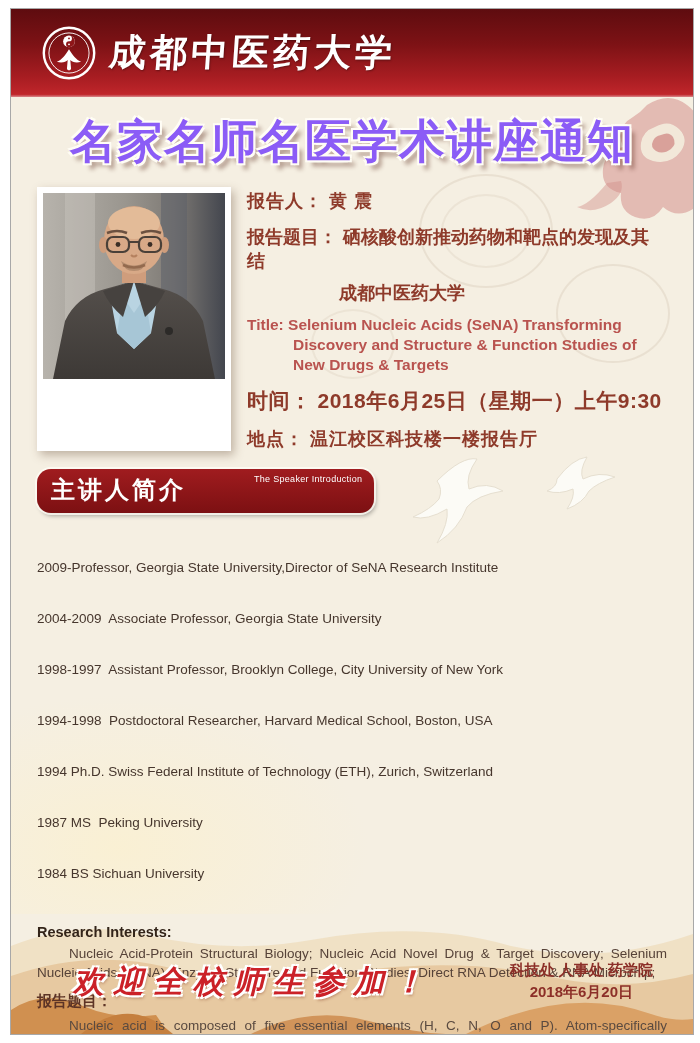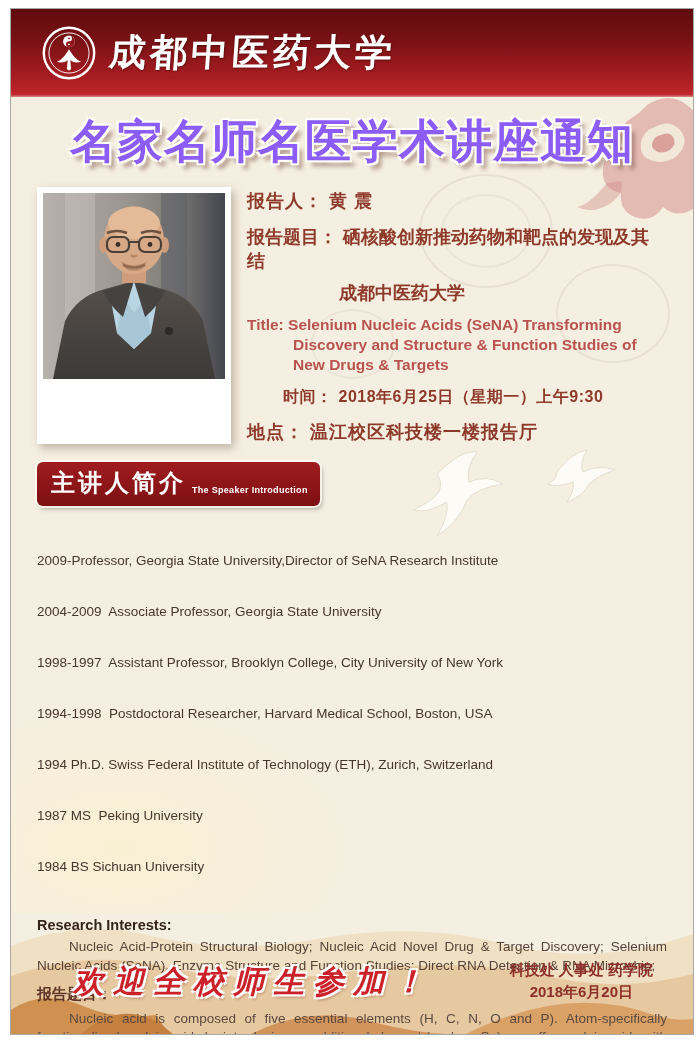--- a/index.html
+++ b/index.html
@@ -27,30 +27,30 @@
   
   .speaker-row{position:relative;z-index:2;display:flex;padding:14px 28px 0 26px;}
   .photo-card{flex:0 0 auto;background:#ffffff;padding:6px;box-shadow:3px 4px 9px rgba(90,60,40,.35);}
   .info-col{margin-left:16px;flex:1;padding-top:2px;}
   .info-row{color:#8e3a2a;font-weight:bold;}
   .row-speaker{font-size:18px;letter-spacing:1px;}
   .row-topic{font-size:18px;margin-top:12px;line-height:24px;}
   .topic-line2{padding-left:92px;font-size:18px;color:#8e3a2a;font-weight:bold;margin-top:8px;}
   .title-en{margin-top:10px;color:#b9534f;font-size:15.5px;font-weight:bold;line-height:20px;}
   .title-en .cont{padding-left:46px;}
-  .row-time{font-size:16px;margin-top:12px;letter-spacing:.5px;margin-left:36px;}
+  .row-time{font-size:21px;margin-top:12px;letter-spacing:.5px;}
   .row-place{font-size:18px;margin-top:12px;letter-spacing:1px;}
   .lbl{margin-right:6px;}
   
   .badge-row{position:relative;z-index:2;margin:18px 0 0 26px;}
-  .badge{display:inline-flex;align-items:flex-end;border-radius:6px;padding:5px 12px 7px 14px;
+  .badge{display:inline-flex;border-radius:14px;padding:5px 12px 7px 14px;
     background:linear-gradient(180deg,#a01c1f 0%,#7c1012 100%);
-    box-shadow:0 0 0 2px rgba(255,253,245,.8),2px 3px 4px rgba(0,0,0,.3);}
+    box-shadow:0 0 0 2px rgba(255,253,245,.8),2px 3px 4px rgba(0,0,0,.3);gap:48px;}
   .badge-zh{color:#fff;font-size:24px;font-weight:bold;letter-spacing:3px;}
-  .badge-en{color:#fff;font-size:9px;font-weight:bold;margin-left:6px;padding-bottom:4px;letter-spacing:.3px;}
+  .badge-en{color:#fff;font-size:9px;font-weight:normal;margin-left:20px;padding-bottom:4px;letter-spacing:.3px;}
   .doves{position:absolute;right:36px;top:-18px;z-index:1;}
   
   .cv-list{position:relative;z-index:2;margin:12px 26px 0;color:#46362d;font-size:13.5px;line-height:17px;white-space:pre-wrap;}
   
   .ri-heading{position:relative;z-index:2;margin:8px 26px 0;font-size:14.5px;font-weight:bold;color:#332419;}
   .ri-body{position:relative;z-index:2;margin:5px 26px 0;font-size:13.5px;line-height:18.5px;color:#564238;
     text-align:justify;text-indent:32px;font-weight:500;}
   .lec-heading{position:relative;z-index:2;margin:10px 26px 0;font-size:15px;font-weight:bold;color:#5d3426;}
   .lec-body{position:relative;z-index:2;margin:6px 26px 0;font-size:13.5px;line-height:17.7px;color:#5a4a40;
     text-align:justify;text-indent:32px;}

